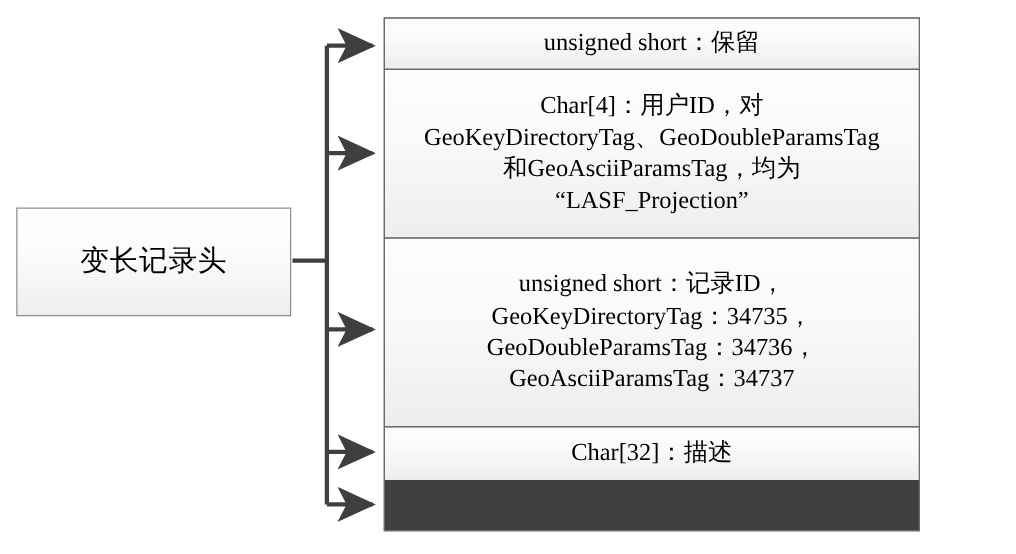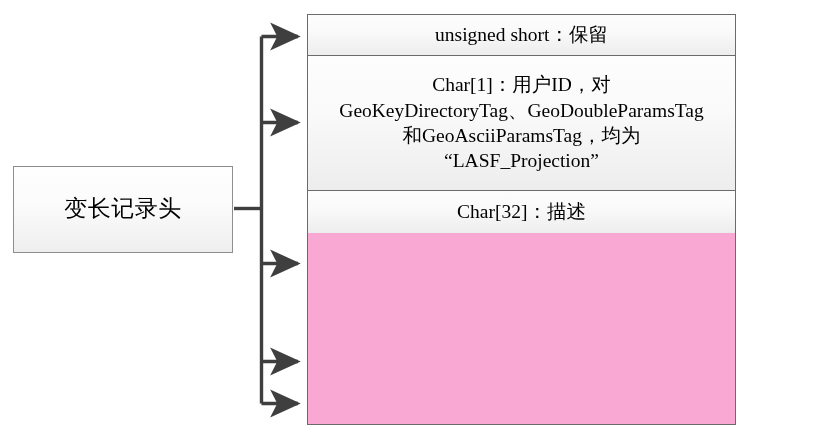--- a/index.html
+++ b/index.html
@@ -52,21 +52,21 @@
 
   
   #fields-stack {
     position: absolute;
     left: 307px;
     top: 14px;
     width: 429px;
     height: 411px;
     box-sizing: border-box;
     border: 1px solid #6b6b6b;
-    background: #f9a8d4;
+    background: #404040;
     display: flex;
     flex-direction: column;
   }
   .field-row {
     box-sizing: border-box;
     border-bottom: 1px solid #6b6b6b;
     background: linear-gradient(to bottom, #fdfdfd 0%, #fafafa 40%, #ededed 100%);
     display: flex;
     align-items: center;
     justify-content: center;
@@ -125,23 +125,29 @@
     <path d="M261.5,263.5 L298,263.5" stroke="#3f3f3f" stroke-width="3.4" fill="none" marker-end="url(#arrowhead)"></path>
     <path d="M261.5,361.5 L298,361.5" stroke="#3f3f3f" stroke-width="3.4" fill="none" marker-end="url(#arrowhead)"></path>
     <path d="M261.5,403.5 L298,403.5" stroke="#3f3f3f" stroke-width="3.4" fill="none" marker-end="url(#arrowhead)"></path>
   </svg>
 
   <div id="fields-stack">
     <div class="field-row" id="row-0">
       <span class="rowtext">unsigned short：保留</span>
     </div>
     <div class="field-row" id="row-1">
-      <span class="rowtext">Char[1]：用户ID，对
+      <span class="rowtext">Char[4]：用户ID，对
 GeoKeyDirectoryTag、GeoDoubleParamsTag
 和GeoAsciiParamsTag，均为
 “LASF_Projection”</span>
+    </div>
+    <div class="field-row" id="row-2">
+      <span class="rowtext">unsigned short：记录ID，
+GeoKeyDirectoryTag：34735，
+GeoDoubleParamsTag：34736，
+GeoAsciiParamsTag：34737</span>
     </div>
     <div class="field-row" id="row-4">
       <span class="rowtext">Char[32]：描述</span>
     </div>
   </div>
 
 </div>
 
 </body></html>

